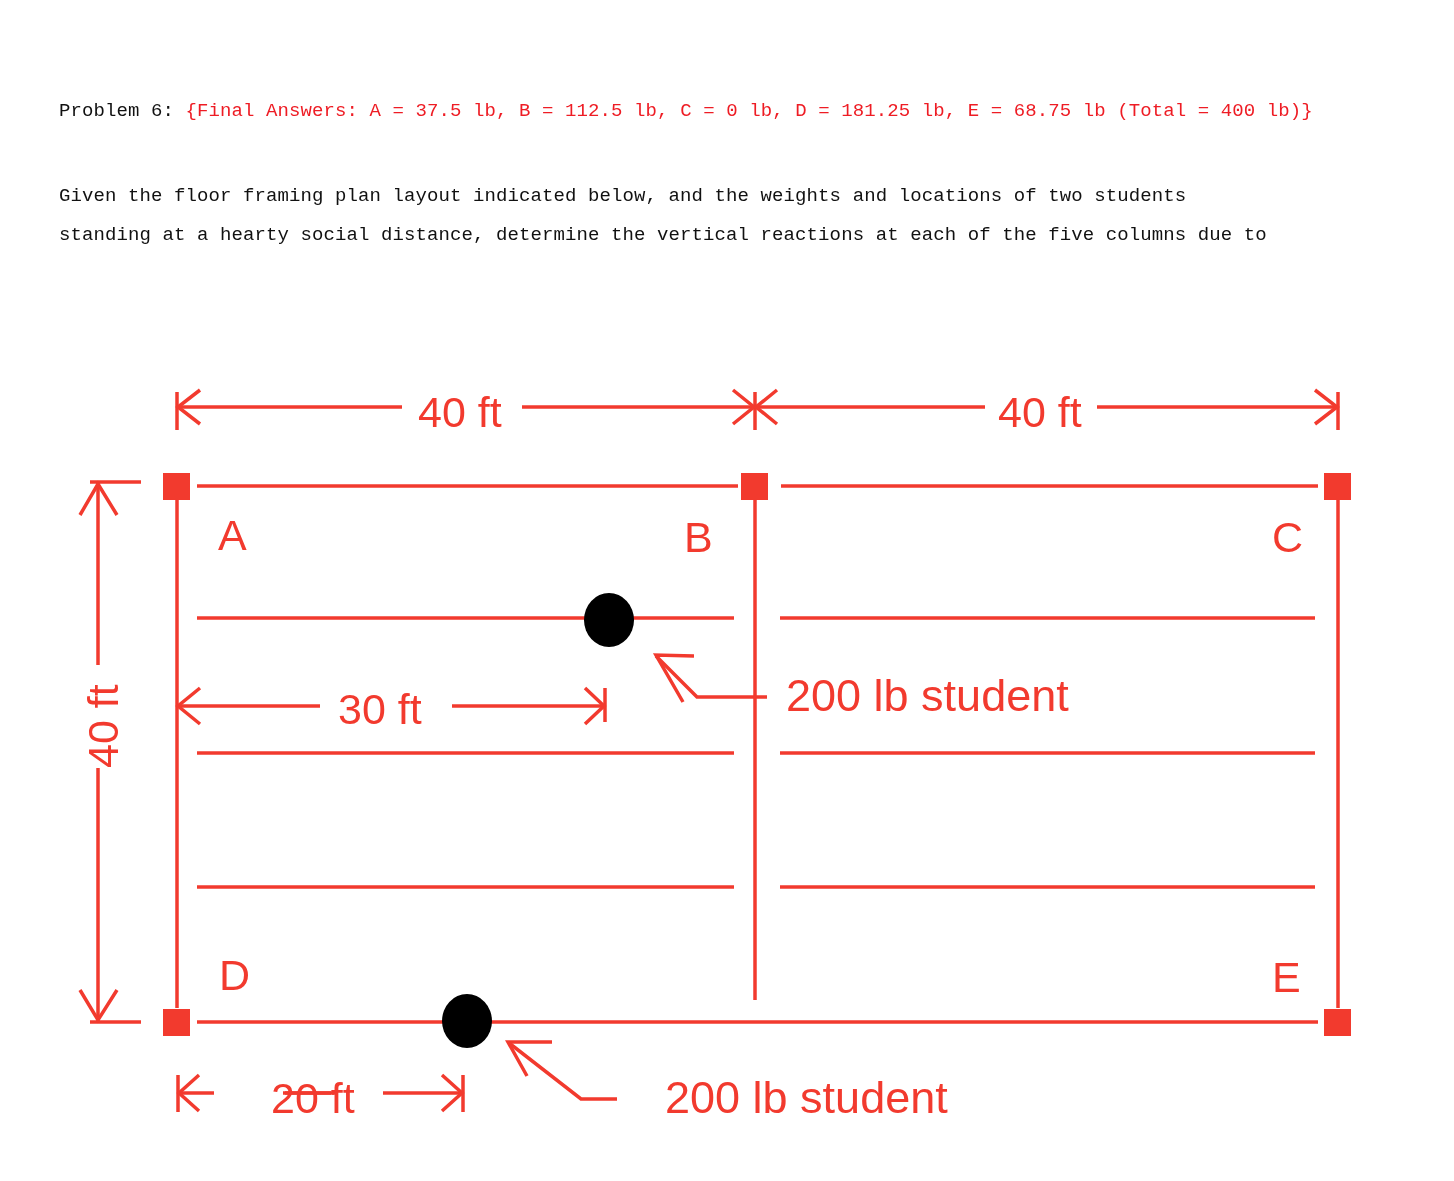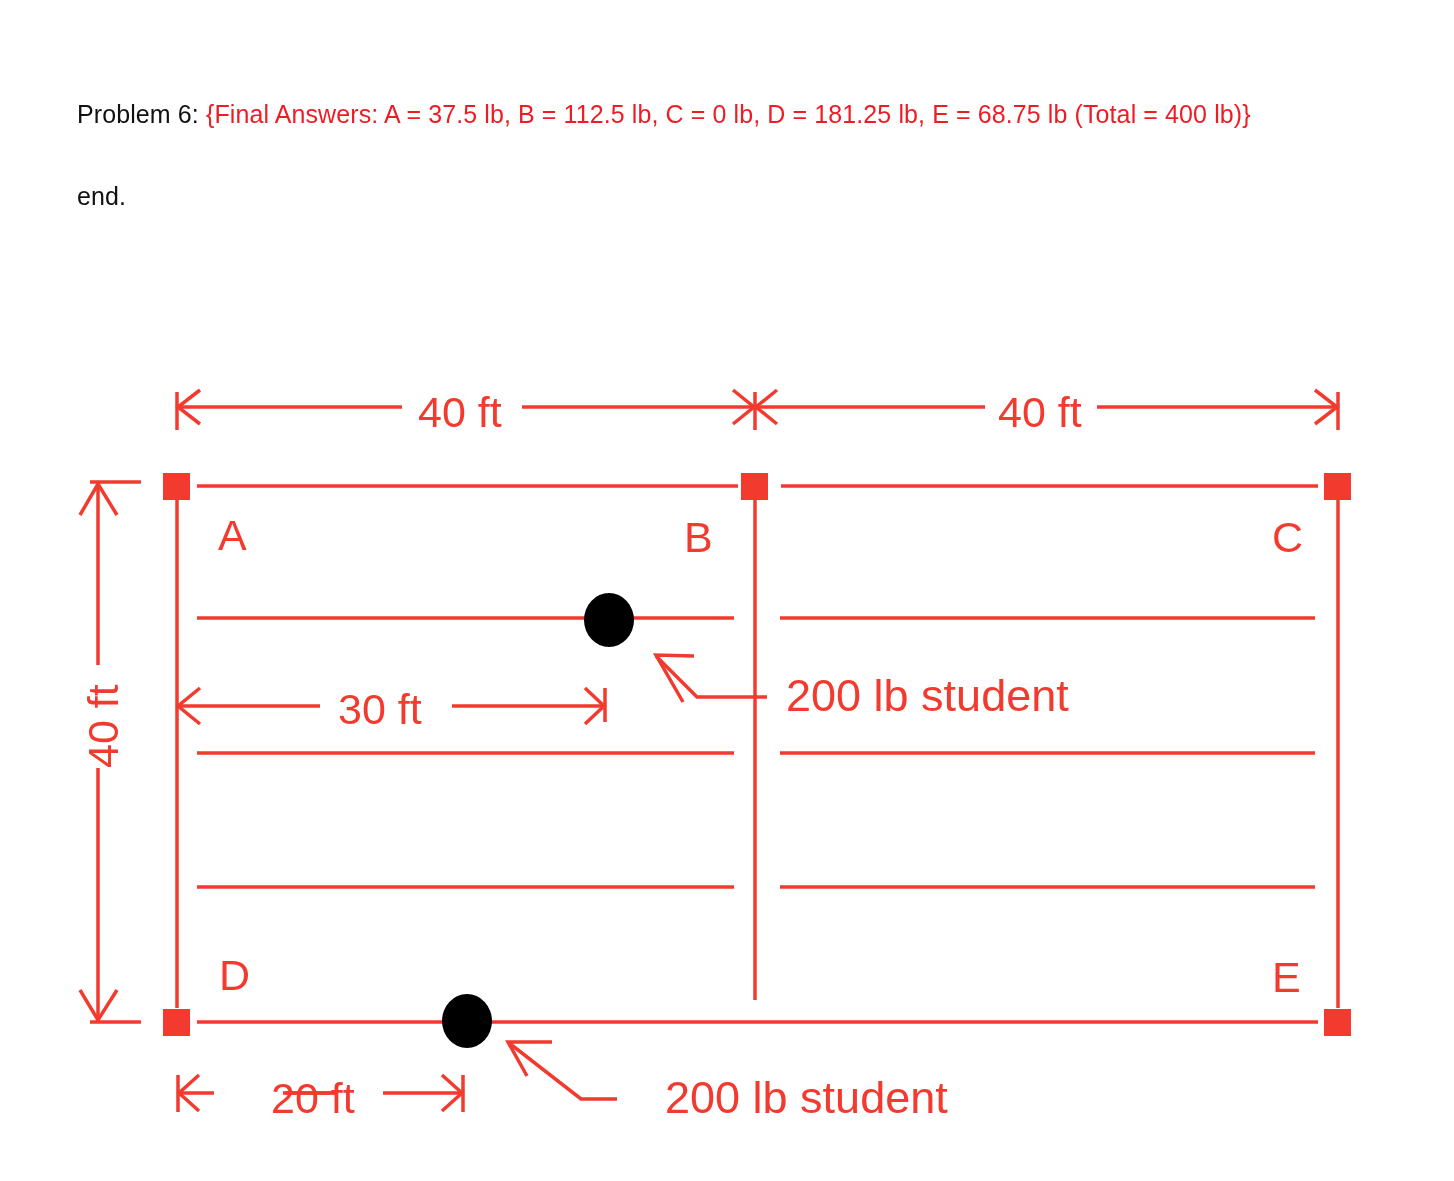--- a/index.html
+++ b/index.html
@@ -1,41 +1,42 @@
 <!DOCTYPE html>
 <html><head>
 <meta charset="utf-8">
 <style>
   html, body { margin: 0; padding: 0; background: #ffffff; }
   body { width: 1454px; height: 1181px; position: relative; overflow: hidden; }
   .doc-text {
-    position: absolute; left: 77px;
-    font-family: Liberation Sans, sans-serif;
-    font-size: 25px; color: #111111; letter-spacing: 0.1px;
+    position: absolute; left: 59px;
+    font-family: Liberation Mono, monospace;
+    font-size: 19px; color: #111111; letter-spacing: 0.1px;
   }
   .problem-line { top: 100px; white-space: nowrap; }
   .answers { color: #ee1c24; }
   .prompt { top: 177px; width: 1340px; line-height: 38.5px; }
   .prompt span { display: block; white-space: nowrap; }
   svg#plan { position: absolute; left: 0; top: 0; }
   .dim-text {
     font-family: "Liberation Sans", "DejaVu Sans", sans-serif;
     fill: #f23a2e;
   }
 </style>
 </head>
 <body>
 
 <div class="doc-text problem-line">
   <span>Problem 6:</span>
   <span class="answers">{Final Answers: A = 37.5 lb, B = 112.5 lb, C = 0 lb, D = 181.25 lb, E = 68.75 lb (Total = 400 lb)}</span>
 </div>
 
 <div class="doc-text prompt">
-  <span>end.</span>
+  <span>Given the floor framing plan layout indicated below, and the weights and locations of two students</span>
+  <span>standing at a hearty social distance, determine the vertical reactions at each of the five columns due to</span>
 </div>
 
 <svg id="plan" width="1454" height="1181" viewBox="0 0 1454 1181">
   <g stroke="#f23a2e" stroke-width="3.5" fill="none" stroke-linecap="butt">
 
     <g>
       <line x1="177" y1="392" x2="177" y2="430"></line>
       <line x1="755" y1="392" x2="755" y2="430"></line>
       <line x1="1338" y1="392" x2="1338" y2="430"></line>
       <line x1="177" y1="407" x2="402" y2="407"></line>

